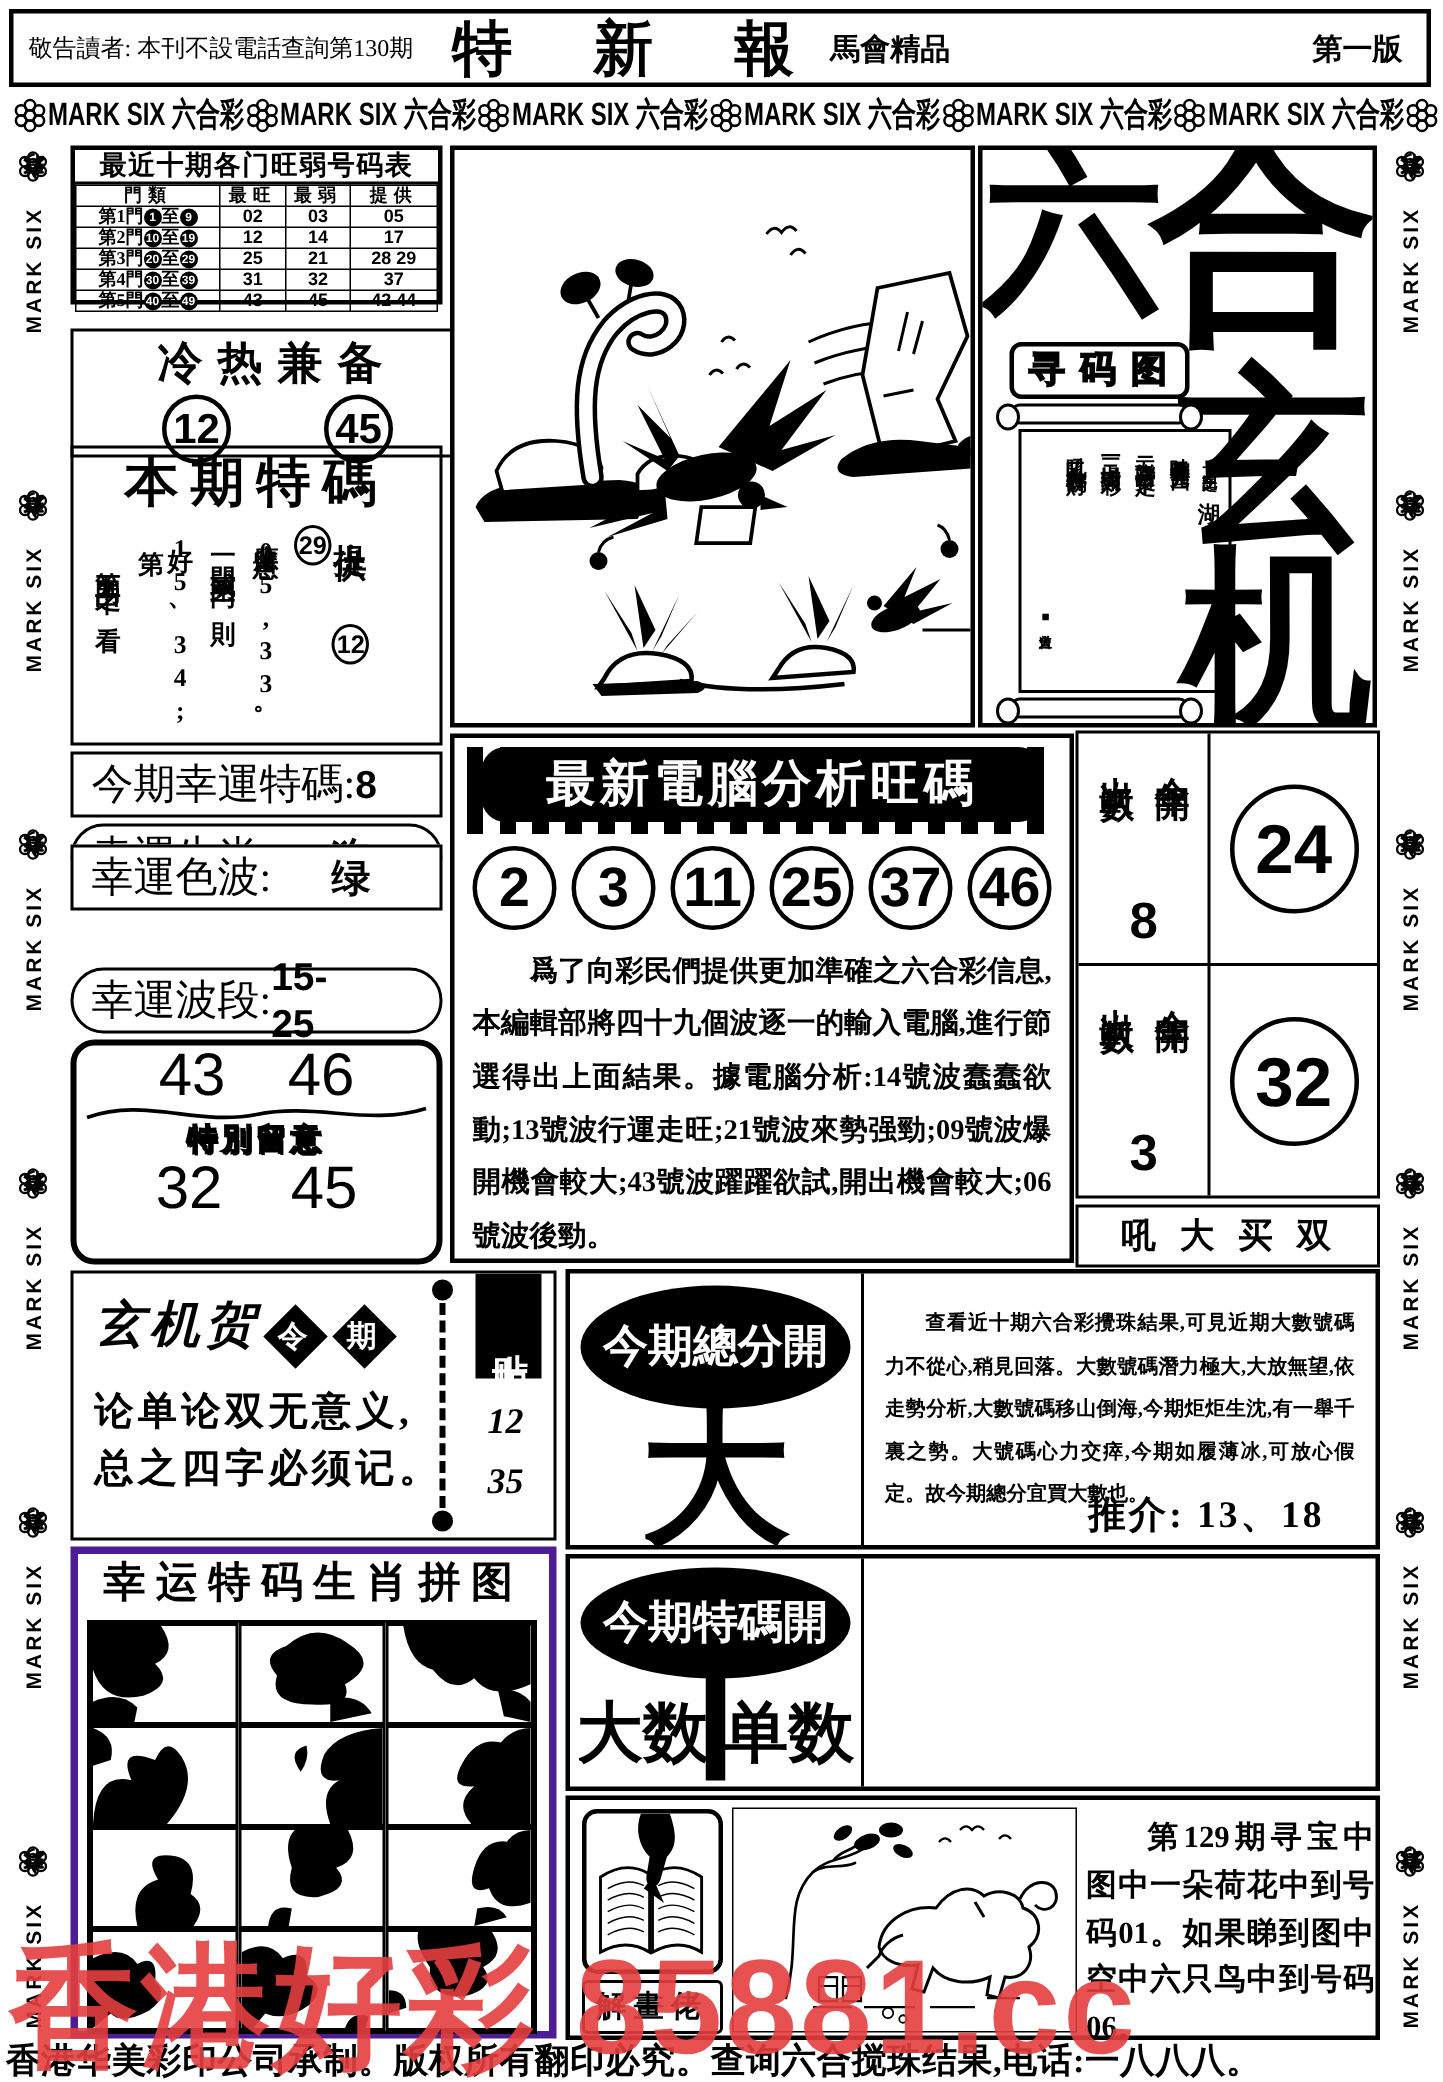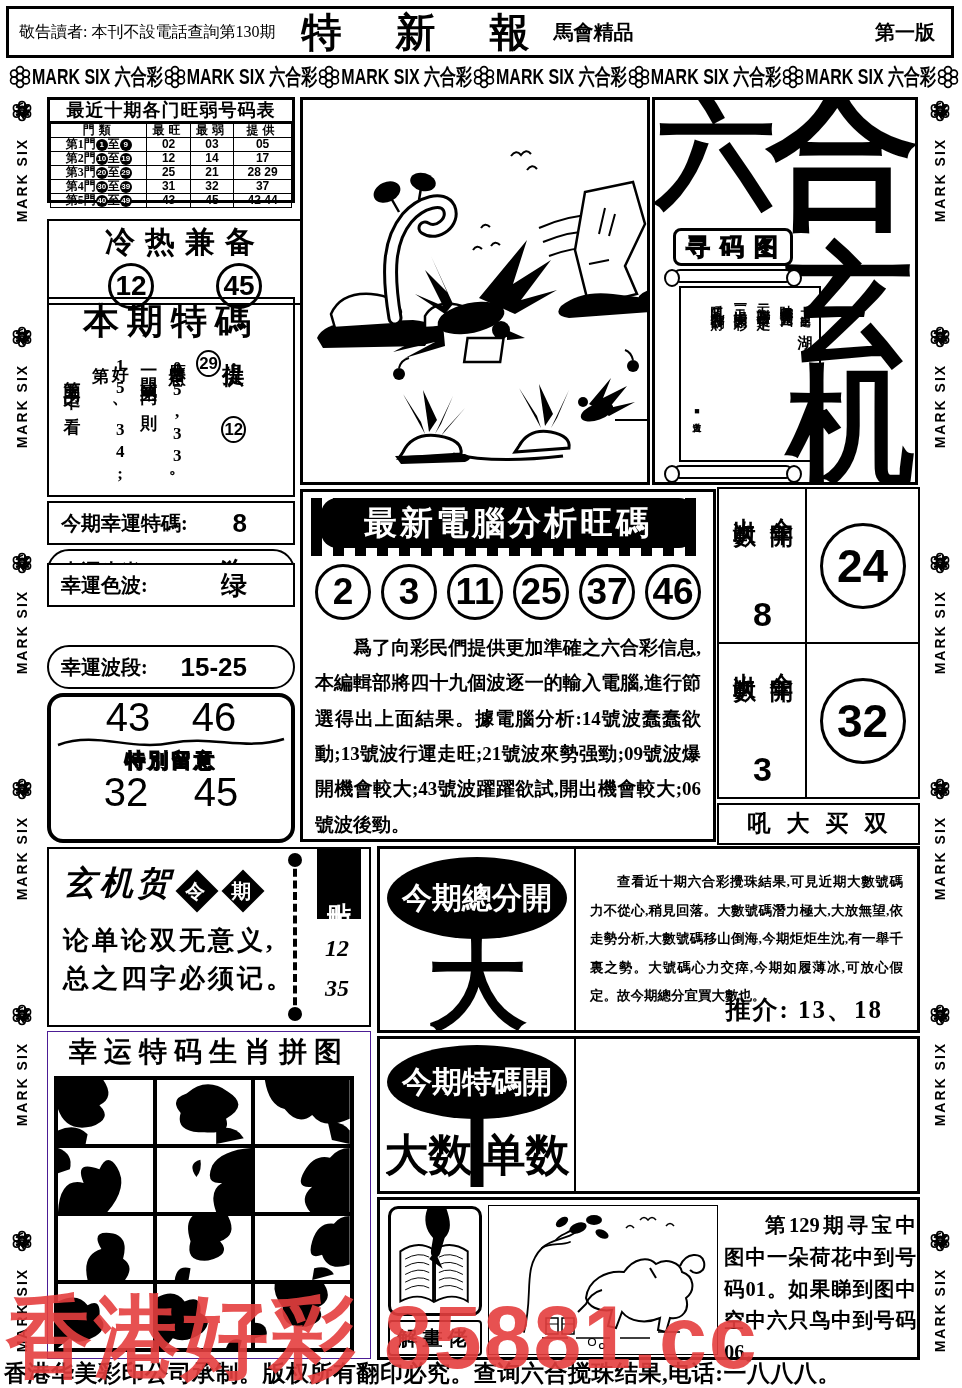--- a/index.html
+++ b/index.html
@@ -57,21 +57,21 @@
     font-weight:bold; line-height:1.15; }
   .vcol { margin-left:9px; letter-spacing:3px; font-size:17px; }
   .vcol.provide { font-size:22px; letter-spacing:4px; }
   .v-circle { text-combine-upright:all; border:2px solid #000; border-radius:50%; padding:3px 1px;
     font-size:17px; margin:5px 0 0 0; font-family:"Liberation Sans", sans-serif; font-weight:bold; }
   .pt1{padding-top:4px;} .pt2{padding-top:16px;} .pt3{padding-top:8px;} .pt4{padding-top:22px;}
 
   
   .lucky { left:47px; width:248px; height:44px; border:2px solid #000; display:flex; align-items:center; padding:0 12px; background:#fff; }
   .lucky.round { border-radius:22px; }
-  .lucky .lab { font-size:20px; font-weight:bold; white-space:nowrap; }
+  .lucky .lab { font-size:28px; font-weight:normal; white-space:nowrap; }
   .lucky .val { margin-left:auto; margin-right:34px; font-size:26px; font-weight:bold; font-family:"Liberation Sans", sans-serif; }
   .lucky .val.cjk { font-family:"Liberation Serif", serif; }
 
   
   .contrib { left:47px; top:693px; width:248px; height:150px; border:4px solid #000; border-radius:16px; text-align:center; overflow:hidden; }
   .contrib-title { font-size:29px; font-weight:900; letter-spacing:6px; line-height:32px; margin-top:2px; }
   .contrib-nums { display:flex; justify-content:space-around; padding:0 34px; font-size:40px; line-height:40px; font-family:"Liberation Sans", sans-serif; }
   .wave { display:block; margin:-2px auto 0; }
   .note-title { font-size:20px; font-weight:bold; letter-spacing:3px; color:#fff;
     -webkit-text-stroke:1.3px #000; text-shadow:1px 1px 0 #000; line-height:22px; }
@@ -88,21 +88,21 @@
   .xj-l1 { top:74px; } .xj-l2 { top:112px; }
   .dash-line { position:absolute; right:72px; top:8px; bottom:8px; width:0; border-left:4px dashed #000; }
   .dash-line::before, .dash-line::after { content:""; position:absolute; left:-9px; width:14px; height:14px; border-radius:50%; background:#000; }
   .dash-line::before { top:-4px; } .dash-line::after { bottom:-4px; }
   .tips-box { position:absolute; right:8px; top:0; width:44px; height:70px; background:#000; color:#fff;
     writing-mode:vertical-rl; text-orientation:upright; font-size:24px; font-weight:bold; text-align:center; line-height:44px; }
   .tip-num { position:absolute; right:20px; font-size:24px; font-style:italic; font-weight:bold; }
   .tip1 { top:86px; } .tip2 { top:126px; }
 
   
-  .puzzle { left:47px; top:1031px; width:324px; height:328px; border:1px solid #4c1d95; }
+  .puzzle { left:47px; top:1031px; width:324px; height:328px; border:5px solid #4c1d95; }
   .puzzle-title { font-size:28px; font-weight:bold; letter-spacing:7px; text-align:center; line-height:40px; white-space:nowrap; }
   .pz-grid { position:absolute; left:6px; top:44px; width:300px; height:276px;
     display:grid; grid-template-columns:repeat(3,1fr); grid-template-rows:repeat(4,1fr); border:2px solid #000; }
   .pz-cell { border:2px solid #000; overflow:hidden; background:#fff; }
   .pz-cell svg { width:100%; height:100%; display:block; }
 
   
   .birdbox { left:300px; top:97px; width:350px; height:388px; border:3px solid #000; background:#fff; }
   .birdbox svg { width:100%; height:100%; display:block; }
 

